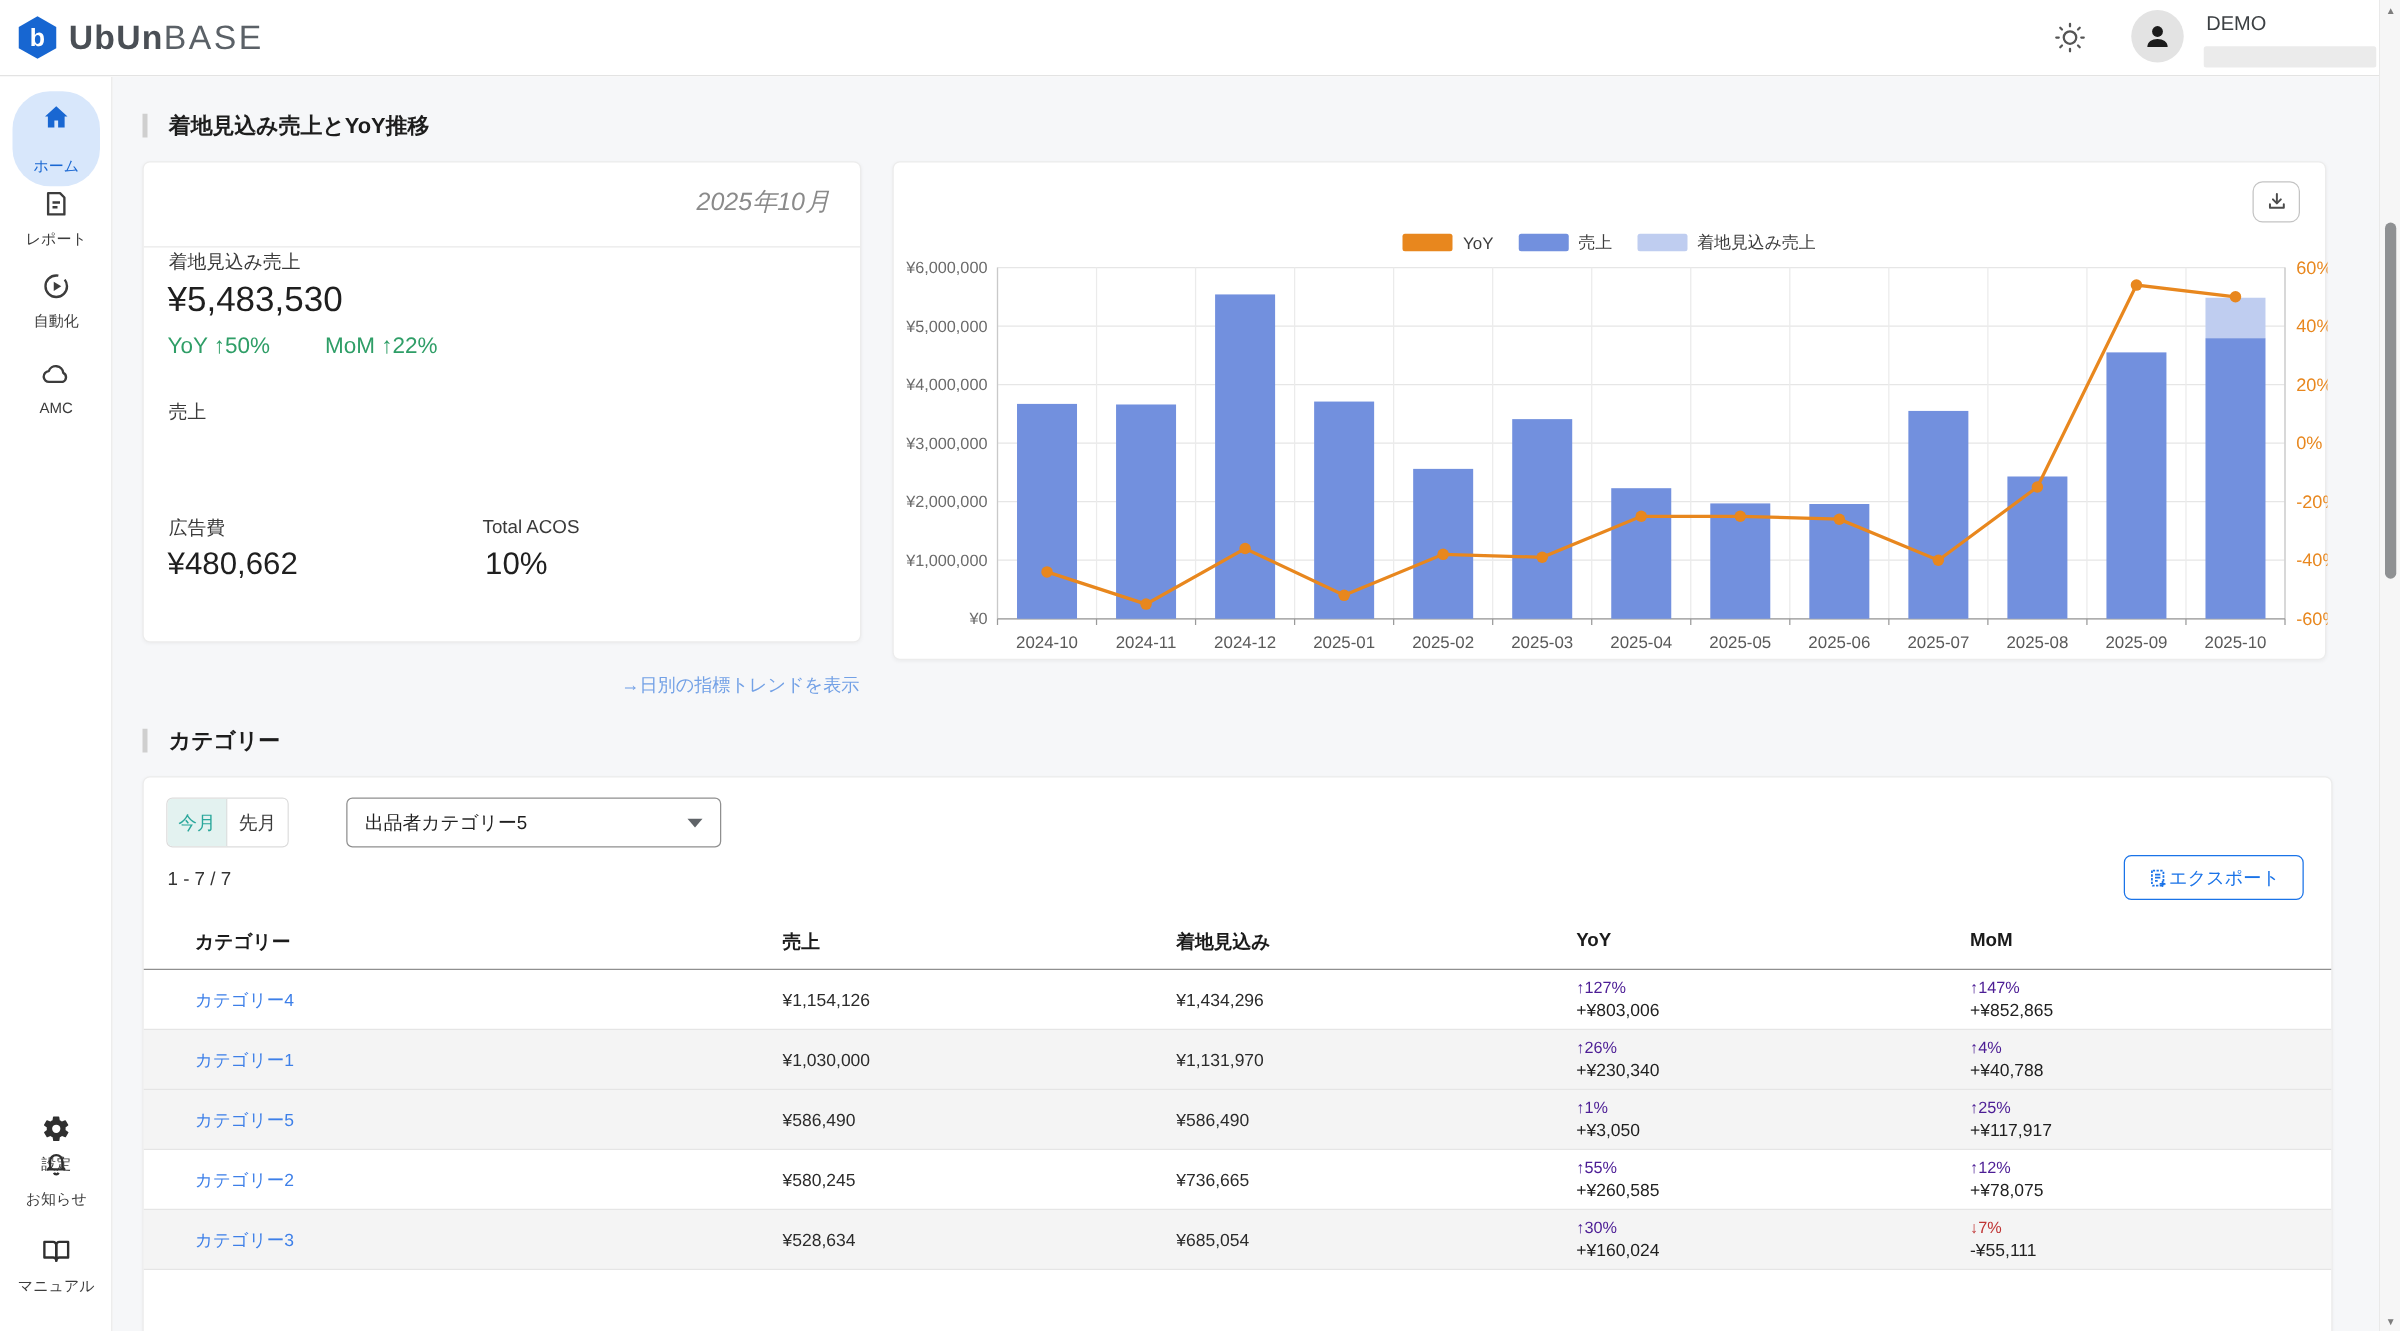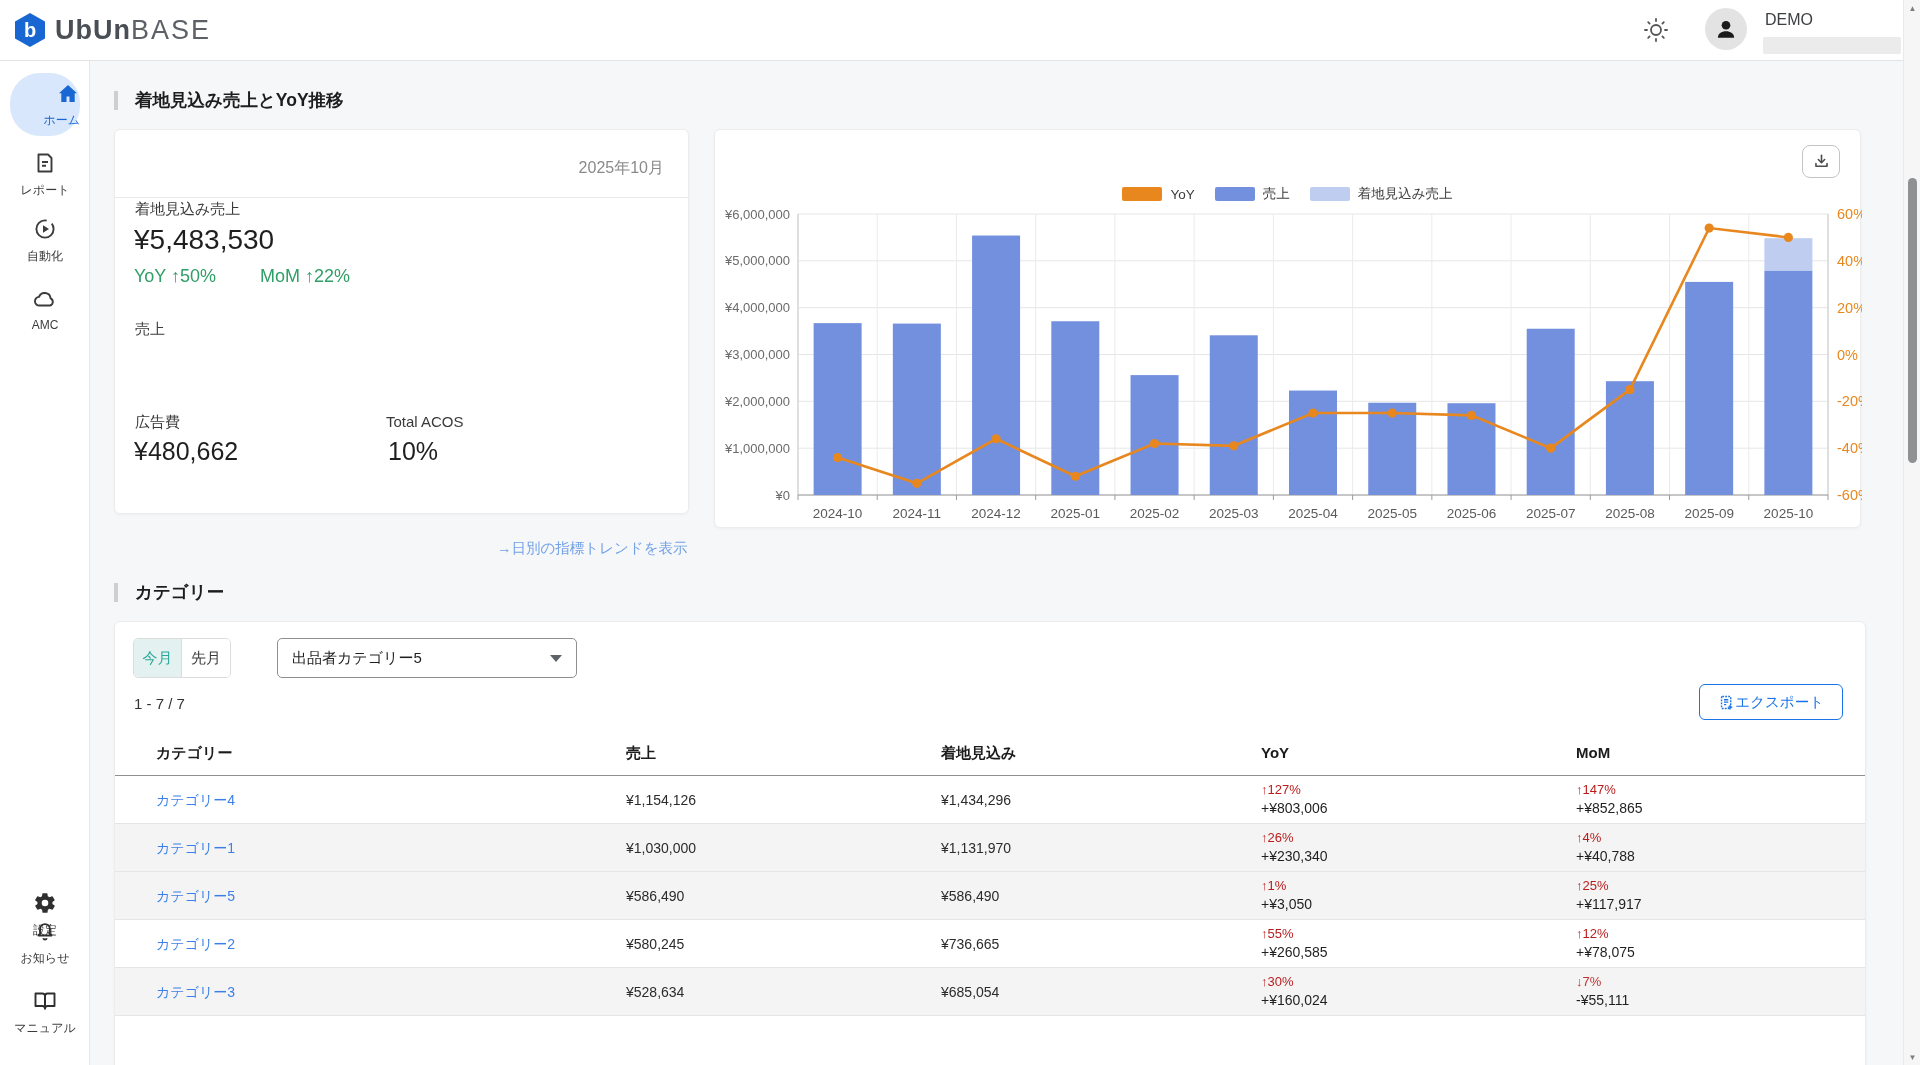--- a/index.html
+++ b/index.html
@@ -29,34 +29,34 @@
   .sb-thumb { position:absolute; left:4px; top:178px; width:9px; height:285px; background:#8f9193;
     border-radius:5px; cursor:pointer; }
 
   
   .sidebar { position:fixed; left:0; top:61px; width:90px; height:1004px; background:#fff;
     border-right:1px solid #e7e7e7; z-index:5; }
   .side-item { position:absolute; left:0; width:90px; display:flex; flex-direction:column;
     align-items:center; gap:3px; cursor:pointer; color:#3c3c3c; }
   .side-item .lbl { font-size:12px; color:#3c3c3c; }
   .side-item.active .pill { background:#d8e7fb; border-radius:30px; width:70px; padding:9px 0 7px;
-    display:flex; flex-direction:column; align-items:flex-end; gap:2px; }
+    display:flex; flex-direction:column; align-items:center; gap:14px; }
   .side-item.active .lbl { color:#1967d2; }
 
   
   .sec-title { position:absolute; display:flex; align-items:center; gap:17px; }
   .sec-title .bar { width:4px; height:19px; background:#cfcfcf; }
   .sec-title .txt { font-size:17.5px; font-weight:700; color:#1d1d1d; }
 
   .card { position:absolute; background:#fff; border:1px solid #ececec; border-radius:6px;
     box-shadow:0 1px 3px rgba(0,0,0,0.04); }
 
   
   .summary-card { left:114px; top:129px; width:575px; height:385px; }
-  .sum-month { position:absolute; right:24px; top:28px; font-size:16px; color:#8a8a8a; }
+  .sum-month { position:absolute; right:24px; top:18px; font-size:20px; color:#8a8a8a;font-style:italic; }
   .sum-divider { position:absolute; left:0; right:0; top:67px; border-top:1px solid #e9e9e9; }
   .sum-label { position:absolute; font-size:15px; color:#3a3a3a; }
   .sum-value { position:absolute; font-size:28px; font-weight:500; color:#1f1f1f; }
   .sum-stats { position:absolute; left:19px; top:136px; display:flex; gap:44px;
     font-size:18px; color:#2f9e67; }
   .sum-note { font-size:13px; color:#757575; font-weight:400; margin-left:12px; }
   .sum-sub-value { font-size:25px; }
 
   .trend-link { position:absolute; left:497px; top:539px; font-size:14.5px; color:#73a1e6;
     cursor:pointer; }
@@ -99,21 +99,21 @@
   .trow { position:relative; height:48px; border-bottom:1px solid #e5e5e5; }
   .trow.striped { background:#f4f4f4; }
   .cell { position:absolute; top:0; height:48px; line-height:48px; font-size:14px; color:#2b2b2b; }
   .c-name  { left:41px;  color:#3d7fe8; cursor:pointer; text-decoration:none; }
   .c-sales { left:511px; }
   .c-fore  { left:826px; }
   .c-yoy   { left:1146px; } .c-mom { left:1461px; }
   .c-two { line-height:normal; padding-top:5px; }
   .c-two .pct { display:block; font-size:13px; line-height:17px; }
   .c-two .amt { display:block; font-size:14px; line-height:20px; color:#1f1f1f; }
-  .pct.up { color:#b91c1c; } .pct.down { color:#c03535; }
+  .pct.up { color:#4c1d95; } .pct.down { color:#c03535; }
 </style>
 </head>
 <body>
 
 <div class="header">
   <div class="brand">
     <svg class="brand-hex" viewBox="0 0 32 36">
       <polygon points="16,1 31,9.5 31,26.5 16,35 1,26.5 1,9.5" fill="#1766d1"></polygon>
       <text x="16" y="25" text-anchor="middle" font-size="20" font-weight="bold" fill="#fff">b</text>
     </svg>

